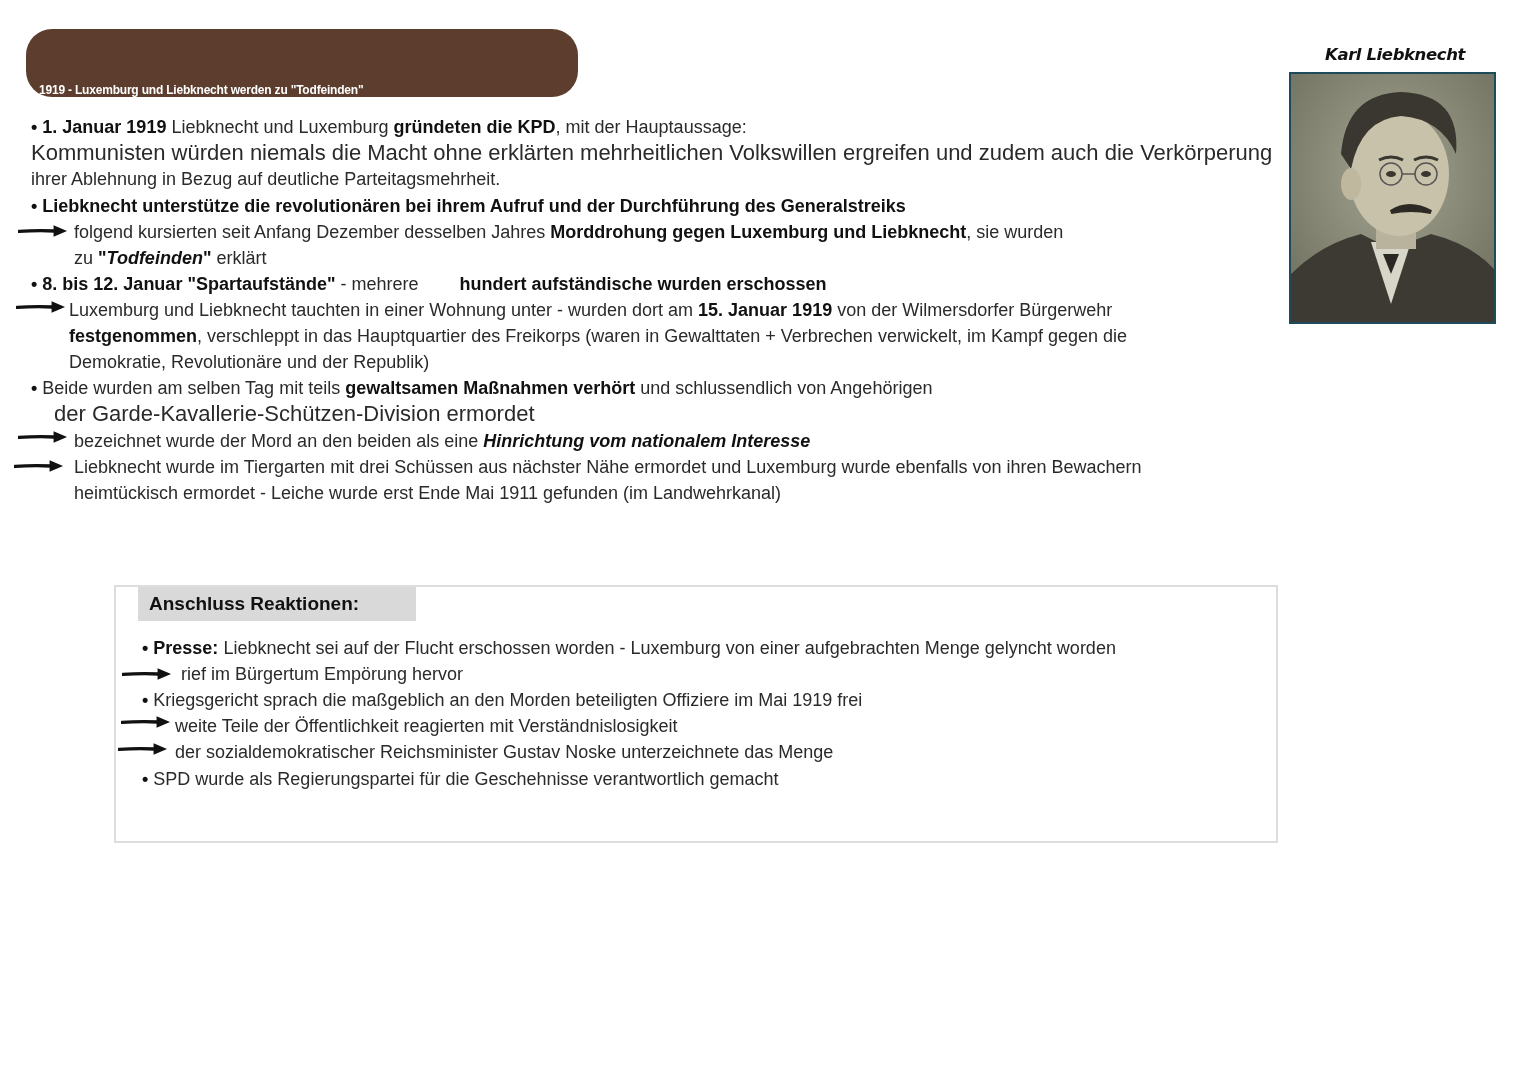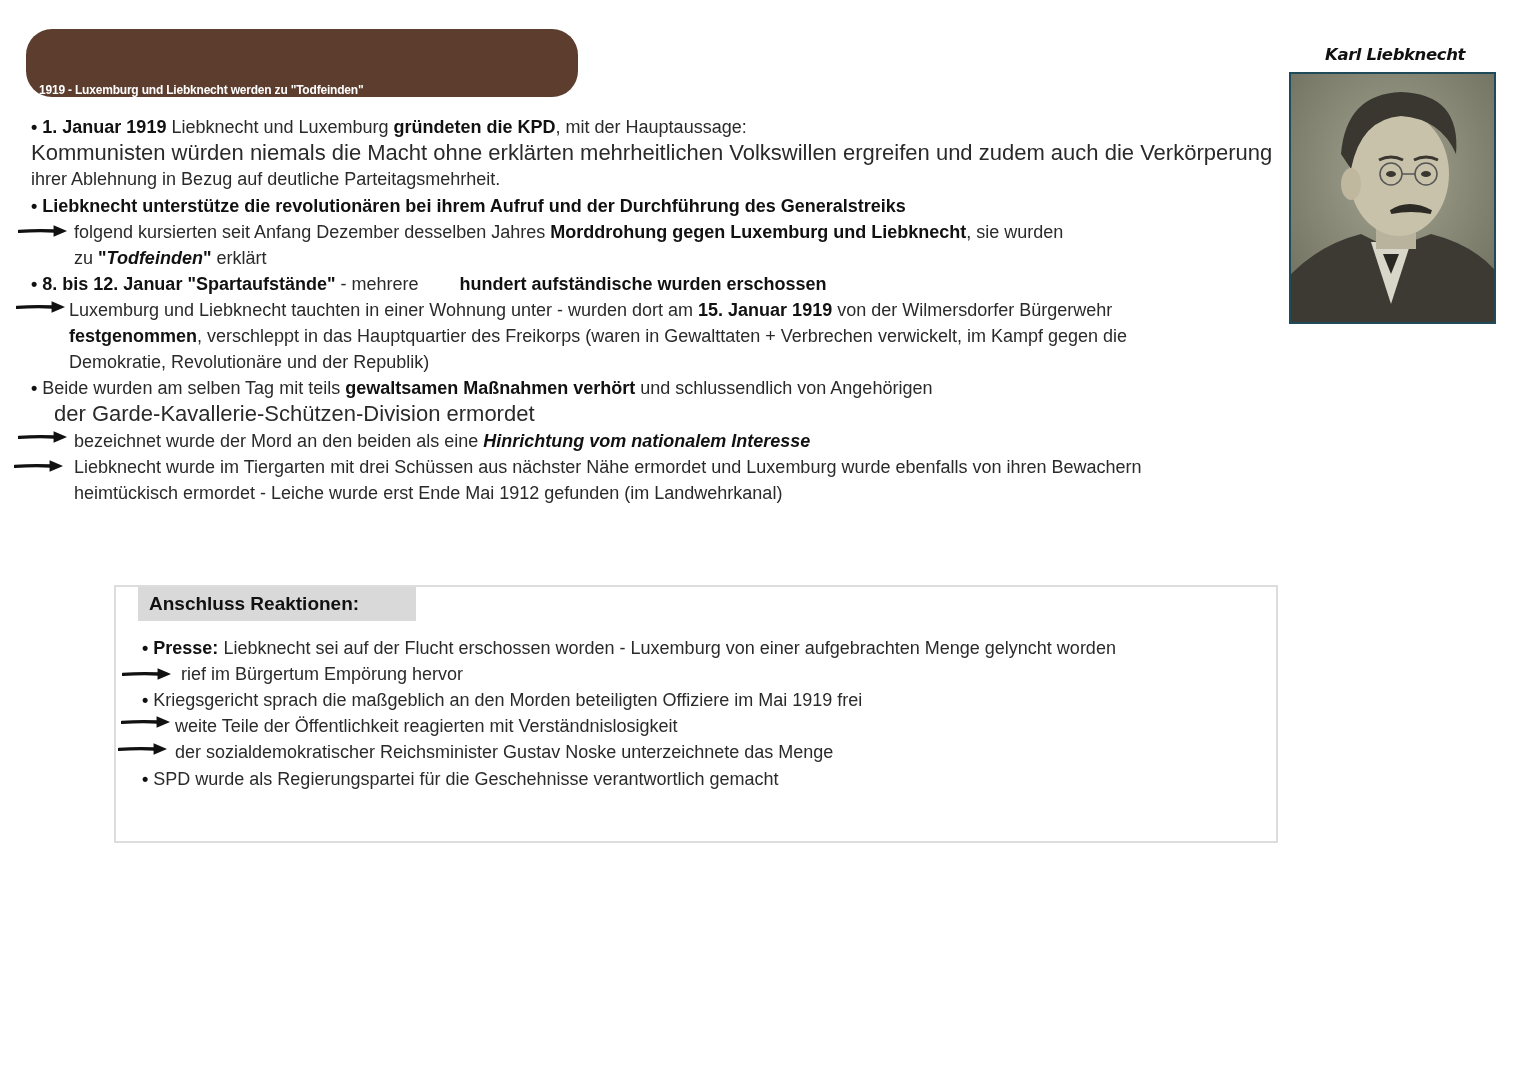--- a/index.html
+++ b/index.html
@@ -119,21 +119,21 @@
 <div class="line" style="left: 74px; top: 428px; font-size: 18px; line-height: 26px; color: rgb(42, 42, 42);"><span>bezeichnet wurde der Mord an den beiden als eine </span><span style="font-weight: bold; color: rgb(17, 17, 17); font-style: italic;">Hinrichtung vom nationalem Interesse</span></div>
 <svg class="arrow" width="52" height="14" viewBox="0 0 52 14" style="left: 18px; top: 430px;">
     <path d="M1 7.5 Q20 6 38 7" stroke="#111" stroke-width="3.4" fill="none" stroke-linecap="round"></path>
     <path d="M37 1 L51 7 L37 13 Z" fill="#111"></path>
   </svg>
 <div class="line" style="left: 74px; top: 454px; font-size: 18px; line-height: 26px; color: rgb(42, 42, 42);"><span>Liebknecht wurde im Tiergarten mit drei Schüssen aus nächster Nähe ermordet und Luxemburg wurde ebenfalls von ihren Bewachern</span></div>
 <svg class="arrow" width="52" height="14" viewBox="0 0 52 14" style="left: 14px; top: 459px;">
     <path d="M1 7.5 Q20 6 38 7" stroke="#111" stroke-width="3.4" fill="none" stroke-linecap="round"></path>
     <path d="M37 1 L51 7 L37 13 Z" fill="#111"></path>
   </svg>
-<div class="line" style="left: 74px; top: 480px; font-size: 18px; line-height: 26px; color: rgb(42, 42, 42);"><span>heimtückisch ermordet - Leiche wurde erst Ende Mai 1912 gefunden (im Landwehrkanal)</span></div>
+<div class="line" style="left: 74px; top: 480px; font-size: 18px; line-height: 26px; color: rgb(42, 42, 42);"><span>heimtückisch ermordet - Leiche wurde erst Ende Mai 1911 gefunden (im Landwehrkanal)</span></div>
 <div class="line" style="left: 142px; top: 635px; font-size: 18px; line-height: 26px; color: rgb(42, 42, 42);"><b>•</b><span style="font-weight: bold; color: rgb(17, 17, 17);"> Presse:</span><span> Liebknecht sei auf der Flucht erschossen worden - Luxemburg von einer aufgebrachten Menge gelyncht worden</span></div>
 <div class="line" style="left: 181px; top: 661px; font-size: 18px; line-height: 26px; color: rgb(42, 42, 42);"><span>rief im Bürgertum Empörung hervor</span></div>
 <svg class="arrow" width="52" height="14" viewBox="0 0 52 14" style="left: 122px; top: 667px;">
     <path d="M1 7.5 Q20 6 38 7" stroke="#111" stroke-width="3.4" fill="none" stroke-linecap="round"></path>
     <path d="M37 1 L51 7 L37 13 Z" fill="#111"></path>
   </svg>
 <div class="line" style="left: 142px; top: 687px; font-size: 18px; line-height: 26px; color: rgb(42, 42, 42);"><b>•</b><span> Kriegsgericht sprach die maßgeblich an den Morden beteiligten Offiziere im Mai 1919 frei</span></div>
 <div class="line" style="left: 175px; top: 713px; font-size: 18px; line-height: 26px; color: rgb(42, 42, 42);"><span>weite Teile der Öffentlichkeit reagierten mit Verständnislosigkeit</span></div>
 <svg class="arrow" width="52" height="14" viewBox="0 0 52 14" style="left: 121px; top: 715px;">
     <path d="M1 7.5 Q20 6 38 7" stroke="#111" stroke-width="3.4" fill="none" stroke-linecap="round"></path>

